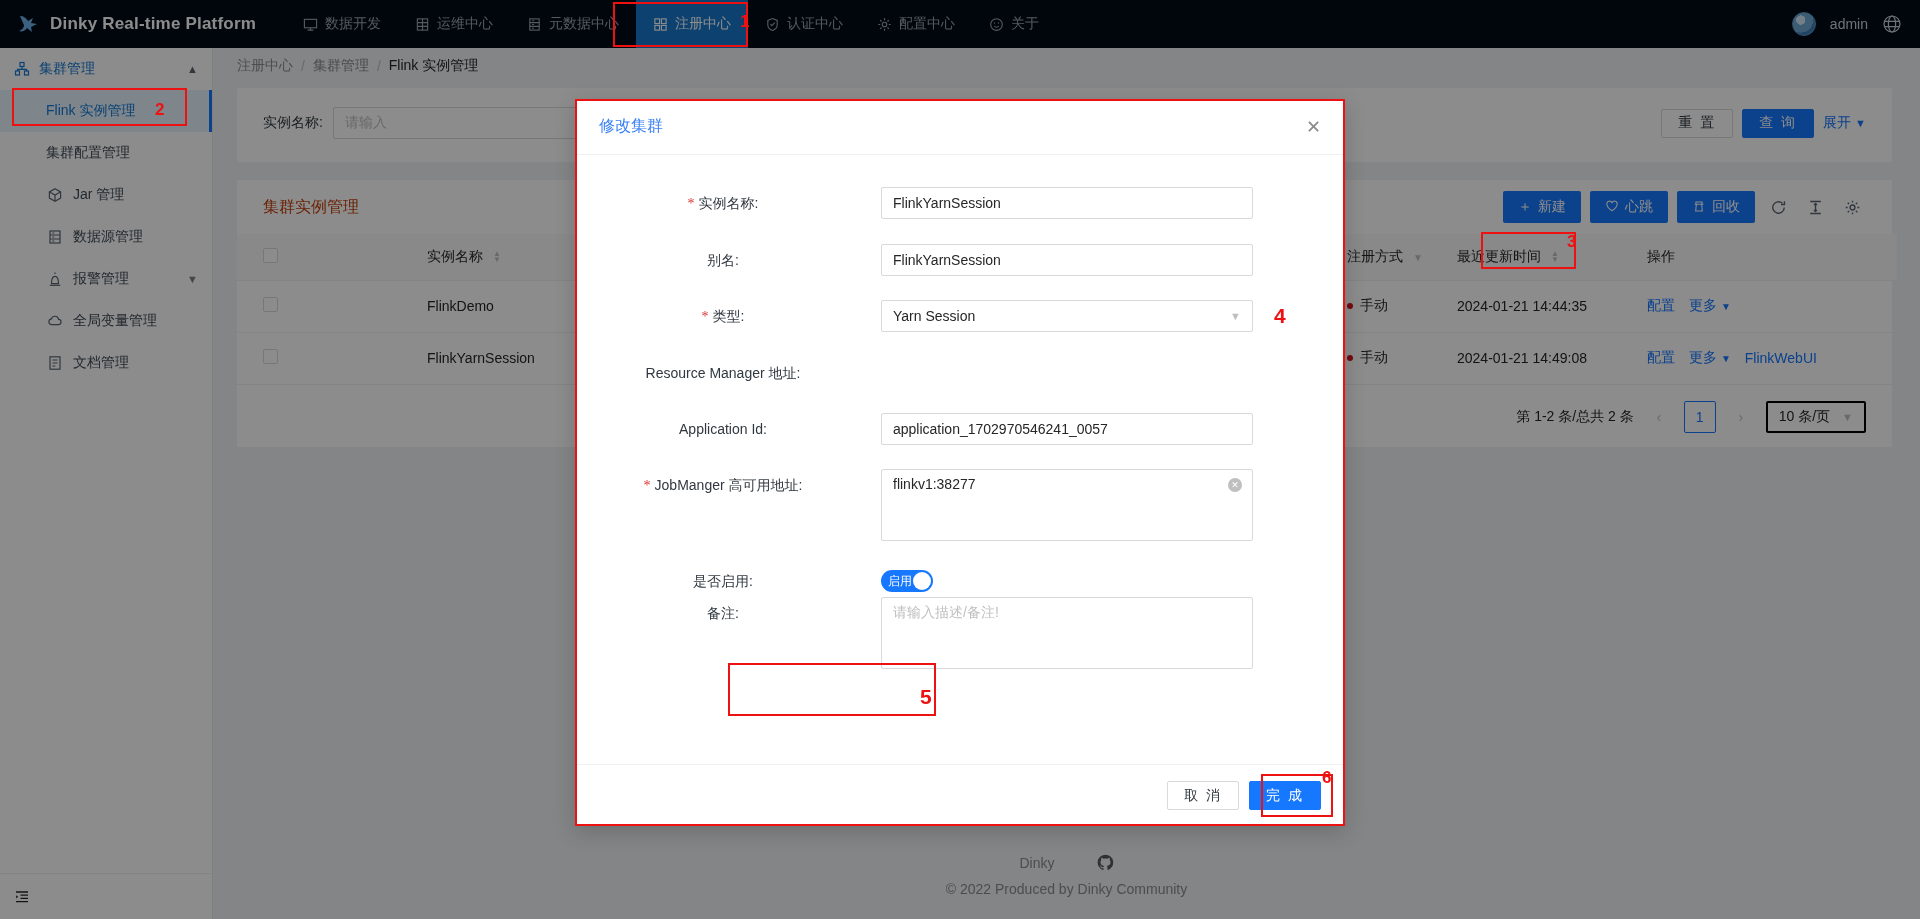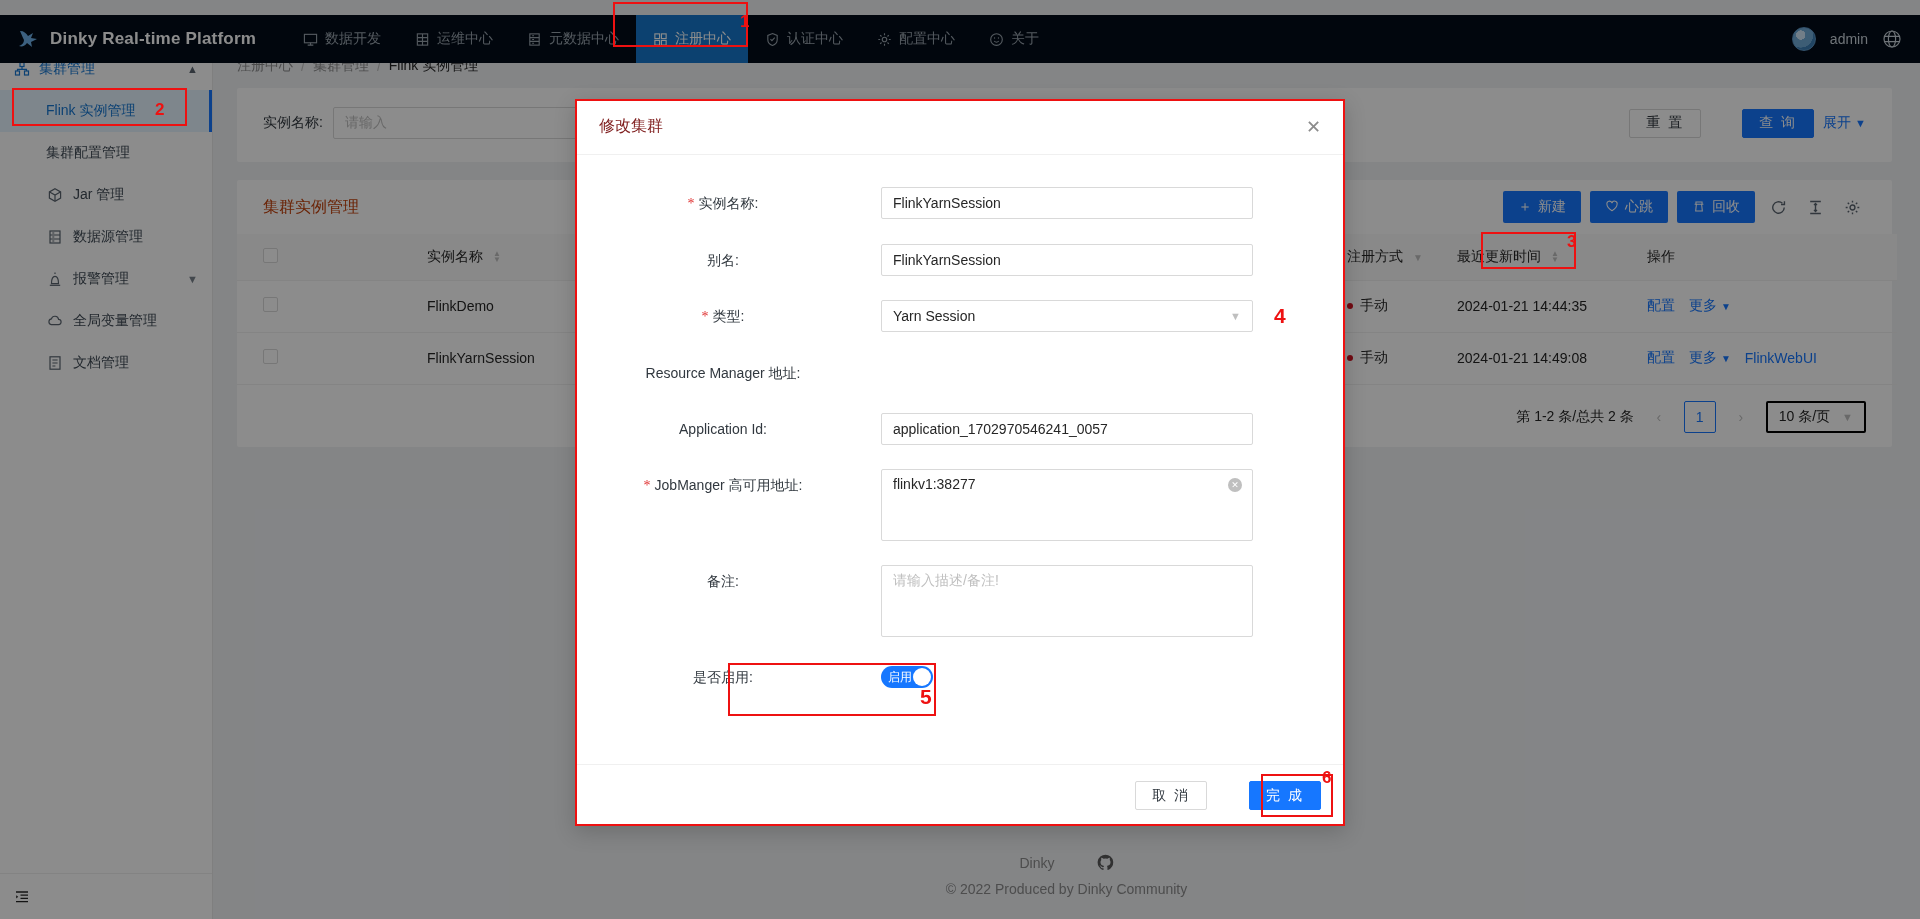--- a/index.html
+++ b/index.html
@@ -6,21 +6,21 @@
   html, body {
     width: 1920px; height: 919px;
     font-family: "Liberation Sans", "DejaVu Sans", sans-serif;
     overflow: hidden;
     background: #f0f2f5;
   }
   #root { position: relative; width: 1920px; height: 919px; }
 
   
   .header {
-    position: absolute; top: 15px; left: 0; width: 1920px; height: 48px;
+    position: absolute; top: 0; left: 0; width: 1920px; height: 48px;
     background: #020c18; display: flex; align-items: center;
     z-index: 5;
   }
   .logo-mark { margin-left: 16px; width: 26px; height: 26px; display:flex; align-items:center; justify-content:center;}
   .brand {
     color: #ffffff; font-size: 17px; font-weight: bold; margin-left: 8px;
     letter-spacing: .2px; white-space: nowrap;
   }
   .nav { display: flex; align-items: center; height: 48px; margin-left: 30px; }
   .nav-item {
@@ -91,21 +91,21 @@
   .search-row { display: flex; align-items: center; height: 34px; }
   .f-label { font-size: 14px; color: #31383f; margin-right: 10px; white-space: nowrap; }
   .f-input {
     height: 32px; border: 1px solid #d9d9d9; background: #fff; border-radius: 2px;
     display: flex; align-items: center; padding: 0 11px; font-size: 14px; color: #bfbfbf;
   }
   .search-actions { margin-left: auto; display: flex; align-items: center; gap: 9px; }
   .btn {
     height: 29px; padding: 0 16px; border-radius: 2px; font-size: 14px;
     display: inline-flex; align-items: center; justify-content: center; cursor: pointer;
-    border: 1px solid #d9d9d9; background: #fff; color: #31383f; letter-spacing: 2px; margin-left: 32px;
+    border: 1px solid #d9d9d9; background: #fff; color: #31383f; letter-spacing: 2px;
   }
   .btn.primary { background: #1677ff; border-color: #1677ff; color: #fff; }
   .link-blue { color: #1677ff; font-size: 14px; cursor: pointer; display: flex; align-items: center; gap: 4px; }
 
   .table-card { margin-top: 18px; padding: 0 0 14px 0; }
   .table-head {
     height: 54px; display: flex; align-items: center; padding: 0 26px;
   }
   .table-title { font-size: 16px; color: #c2410c; }
   .table-tools { margin-left: auto; display: flex; align-items: center; gap: 9px; }
@@ -153,21 +153,21 @@
   }
   .modal {
     position: absolute; left: 575px; top: 99px; width: 770px; height: 727px;
     background: #ffffff; z-index: 30; box-shadow: 0 6px 20px rgba(0,0,0,.18);
     display: flex; flex-direction: column;
   }
   .modal-head {
     height: 56px; display: flex; align-items: center; padding: 0 24px;
     border-bottom: 1px solid #f0f0f0;
   }
-  .modal-title { font-size: 16px; color: #7f1d1d; }
+  .modal-title { font-size: 16px; color: #3b82f6; }
   .modal-close { margin-left: auto; color: #8c8c8c; font-size: 18px; cursor: pointer; line-height:1;}
   .modal-body { flex: 1; padding: 32px 0 0 0; overflow: hidden; }
   .form-row { display: flex; align-items: flex-start; margin-bottom: 24px; }
   .form-label {
     width: 306px; text-align: center; padding-right: 10px; font-size: 14px; color: #31383f;
     line-height: 32px; white-space: nowrap;
   }
   .req { color: #e03131; margin-right: 4px; font-family: "Liberation Serif", serif; }
   .form-ctrl { width: 372px; }
   .inp {
@@ -623,41 +623,41 @@
           <span class="req">*</span><span>JobManger 高可用地址:</span>
         </div>
         <div class="form-ctrl">
           <div class="ta tall">
             <span>flinkv1:38277</span>
             <span class="clear-ico">✕</span>
           </div>
         </div>
       </div>
 
-      <div class="form-row">
-        <div class="form-label">备注:</div>
-        <div class="form-ctrl">
-          <div class="ta tall">
-            <span class="ph">请输入描述/备注!</span>
-          </div>
-        </div>
-      </div>
-
       <div class="form-row" style="margin-bottom:0">
         <div class="form-label">是否启用:</div>
         <div class="form-ctrl" style="padding-top:5px">
           <span class="switch-wrap">
             <span class="switch">
               <span class="sw-txt">启用</span>
               <span class="knob"></span>
             </span>
           </span>
         </div>
       </div>
 
+      <div class="form-row">
+        <div class="form-label">备注:</div>
+        <div class="form-ctrl">
+          <div class="ta tall">
+            <span class="ph">请输入描述/备注!</span>
+          </div>
+        </div>
+      </div>
+
     </div>
 
     <div class="modal-foot">
       <div class="btn">取 消</div>
       <div class="btn primary">完 成</div>
     </div>
   </div>
 
   <div class="anno" style="left:613px; top:2px; width:135px; height:45px;"></div>
   <div class="anno-num" style="left:740px; top:12px;">1</div>

